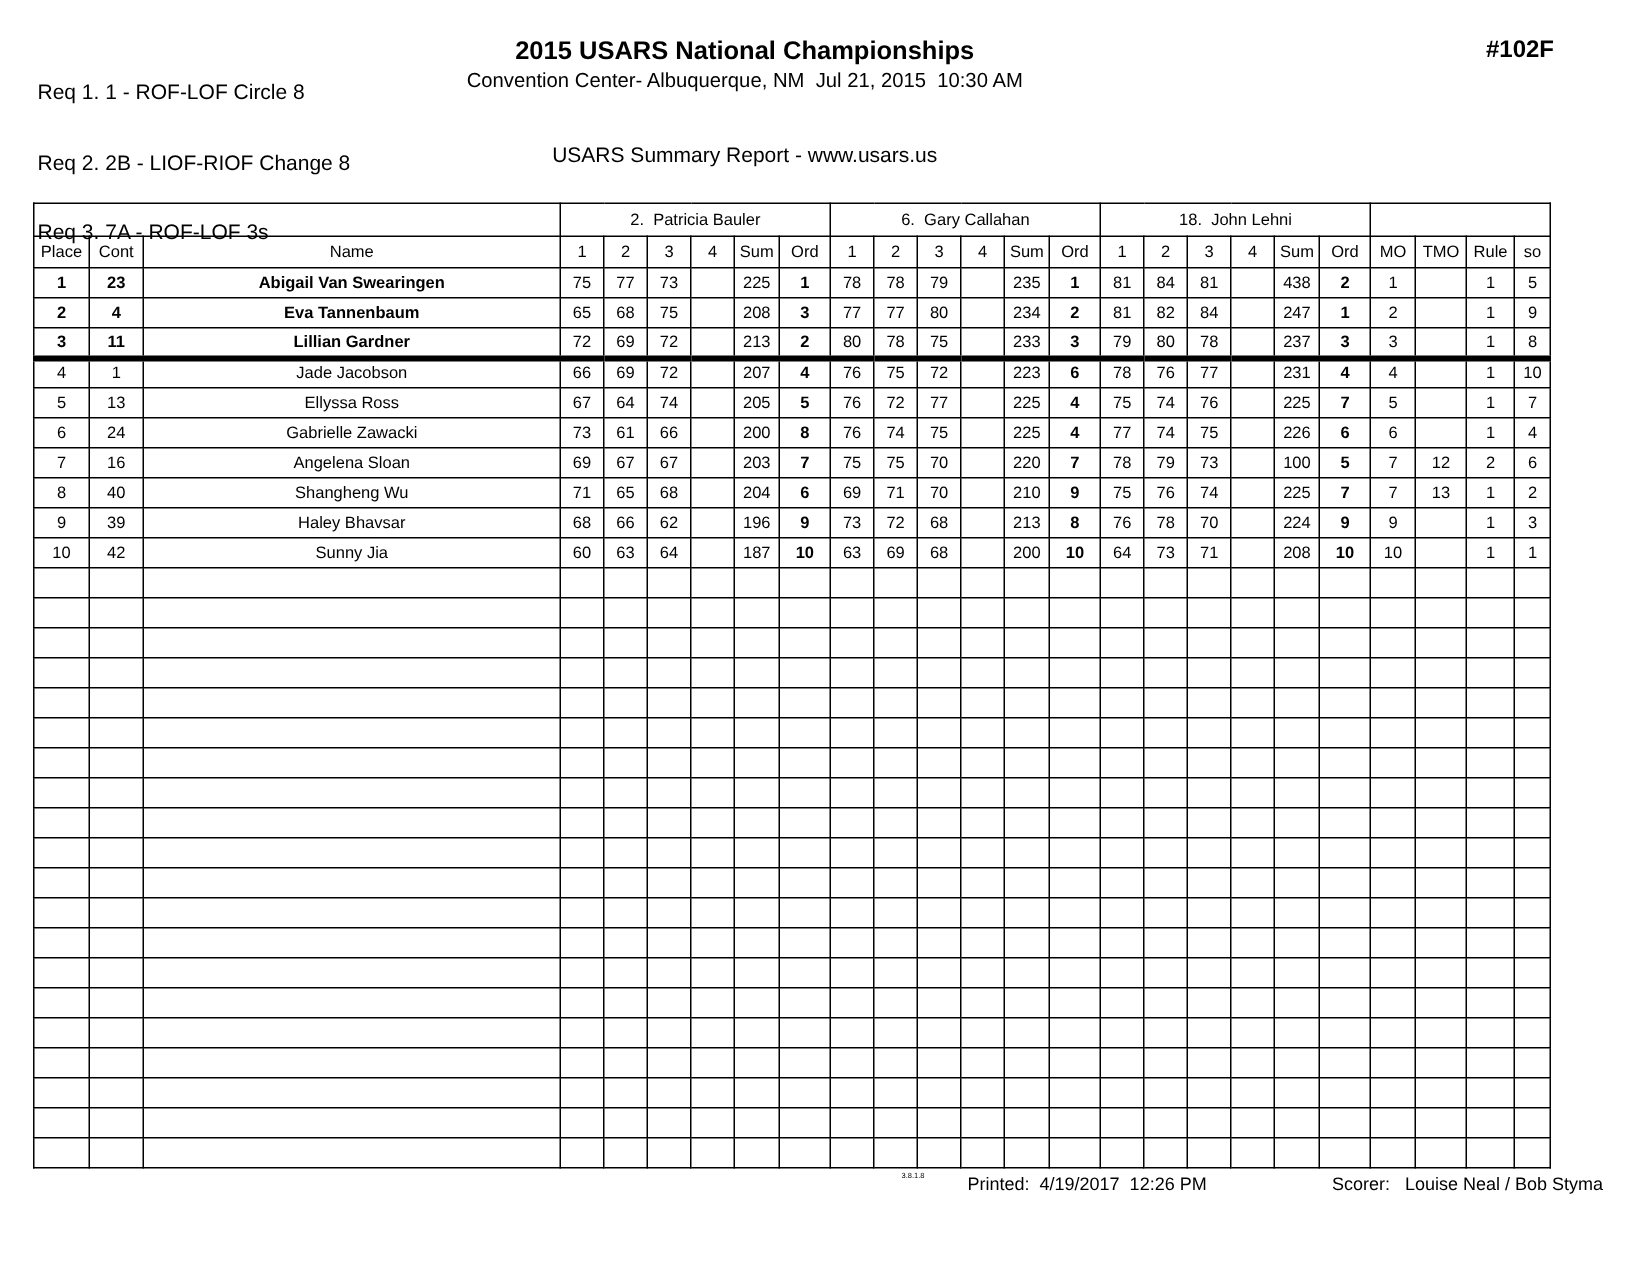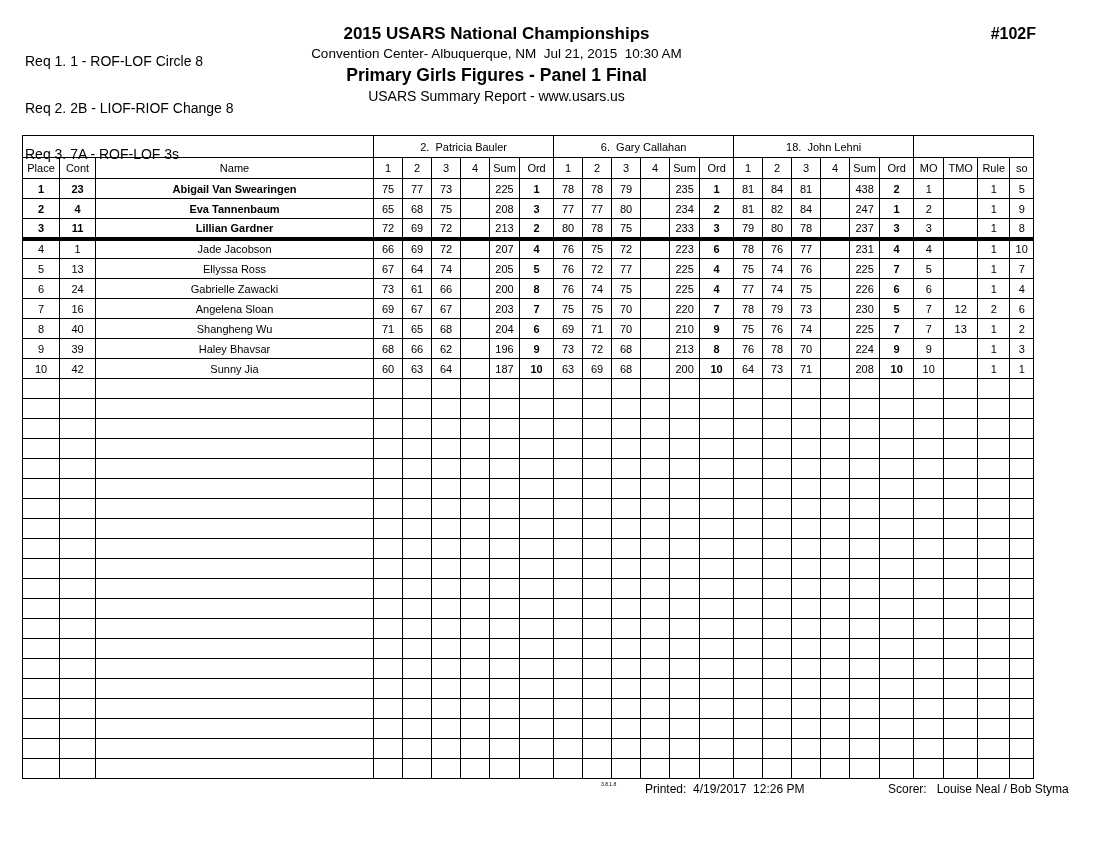--- a/index.html
+++ b/index.html
@@ -7,21 +7,21 @@
   body {
     background:#ffffff; color:#000;
     font-family:"Liberation Sans", sans-serif;
     position:relative;
   }
   .req-block { position:absolute; left:25px; top:23px; font-size:14px; line-height:15.5px; white-space:pre; }
   .title-block { position:absolute; left:0; top:23px; width:993px; text-align:center; }
   .t-main  { font-size:17px; font-weight:bold; line-height:21px; white-space:pre; }
   .t-venue { font-size:13.5px; line-height:20px; white-space:pre; }
   .t-event { font-size:17.5px; font-weight:bold; line-height:22px; white-space:pre; }
-  .t-report{ font-size:14px; line-height:20px; white-space:pre; }
+  .t-report{ font-size:14px; line-height:20px; white-space:pre;margin-top:29px; }
   .event-num { position:absolute; right:64px; top:25px; font-size:16px; font-weight:bold; }
 
   table.results {
     position:absolute; left:22px; top:135px;
     border-collapse:collapse; table-layout:fixed; width:881px;
   }
   table.results td {
     border:1px solid #000; font-size:11px; height:20px;
     vertical-align:middle; overflow:hidden; padding:0 2px;
     text-align:center; white-space:pre;
@@ -46,21 +46,20 @@
 
 <div class="req-block">
   <div>Req 1. 1 - ROF-LOF Circle 8</div>
   <div>Req 2. 2B - LIOF-RIOF Change 8</div>
   <div>Req 3. 7A - ROF-LOF 3s</div>
 </div>
 
 <div class="title-block">
   <div class="t-main">2015 USARS National Championships</div>
   <div class="t-venue">Convention Center- Albuquerque, NM  Jul 21, 2015  10:30 AM</div>
-  <div class="t-event">Primary Girls Figures - Panel 1 Final</div>
   <div class="t-report">USARS Summary Report - www.usars.us</div>
 </div>
 
 <div class="event-num">#102F</div>
 
 <table class="results">
   <colgroup>
       <col style="width: 37px;">
       <col style="width: 36px;">
       <col style="width: 278px;">
@@ -297,21 +296,21 @@
         <td>75</td>
         <td>75</td>
         <td>70</td>
         <td></td>
         <td class="sum">220</td>
         <td class="ord">7</td>
         <td>78</td>
         <td>79</td>
         <td>73</td>
         <td></td>
-        <td class="sum">230</td>
+        <td class="sum">100</td>
         <td class="ord">5</td>
         <td>7</td>
         <td>12</td>
         <td>2</td>
         <td>6</td>
       </tr>
       <tr>
         <td class="lft">8</td>
         <td>40</td>
         <td class="lft">Shangheng Wu</td>

